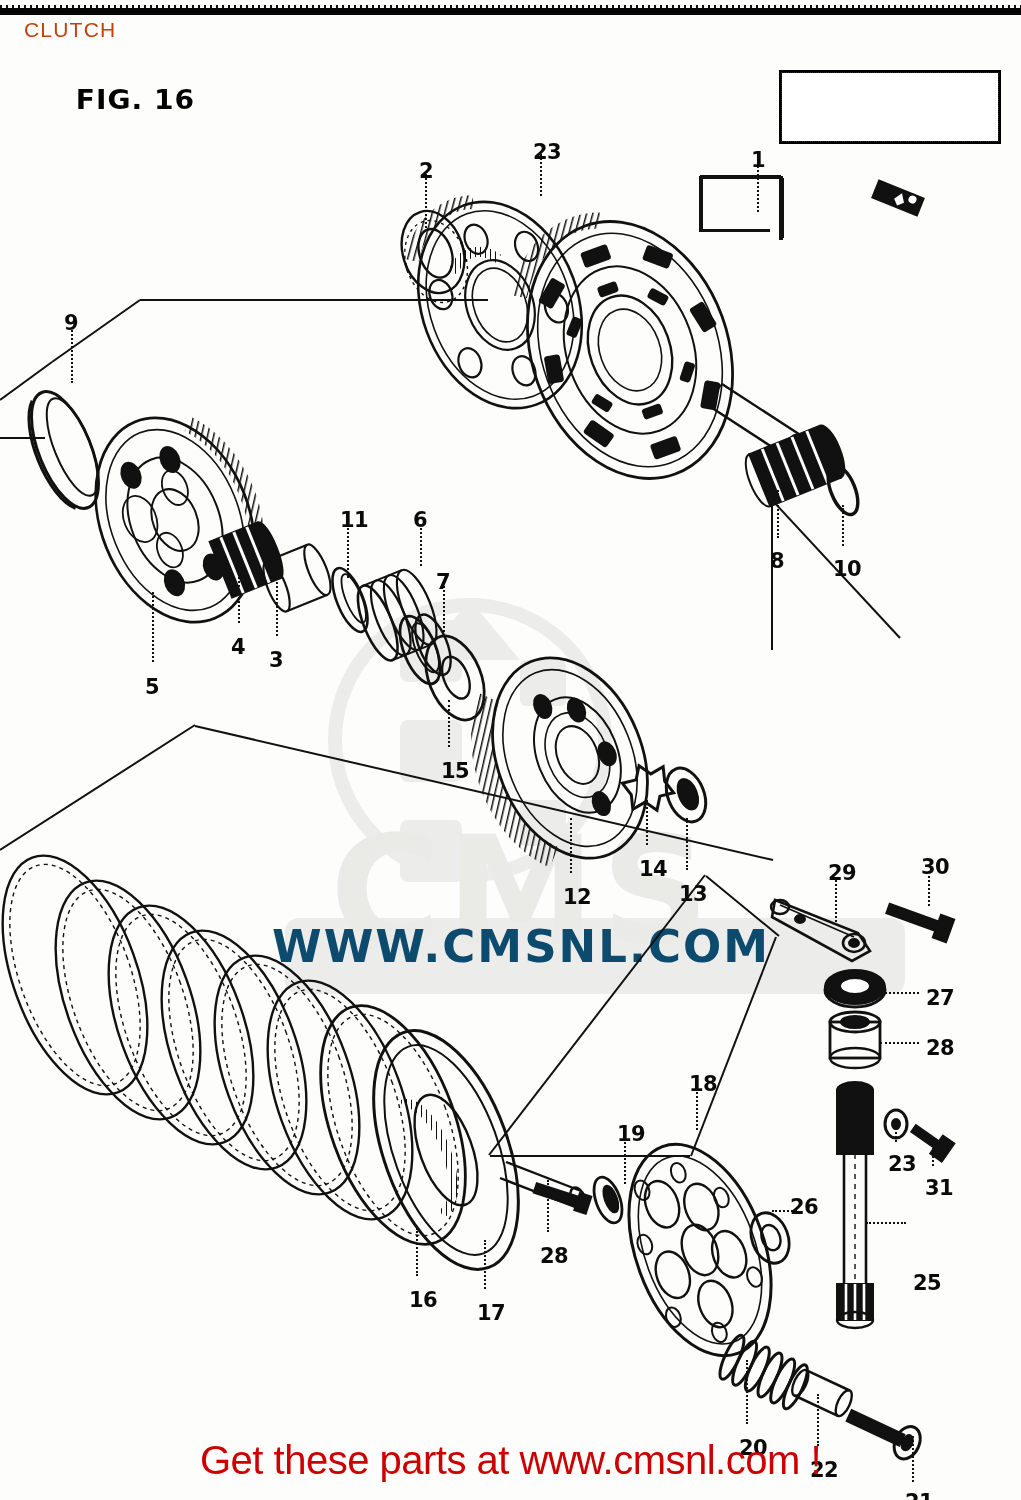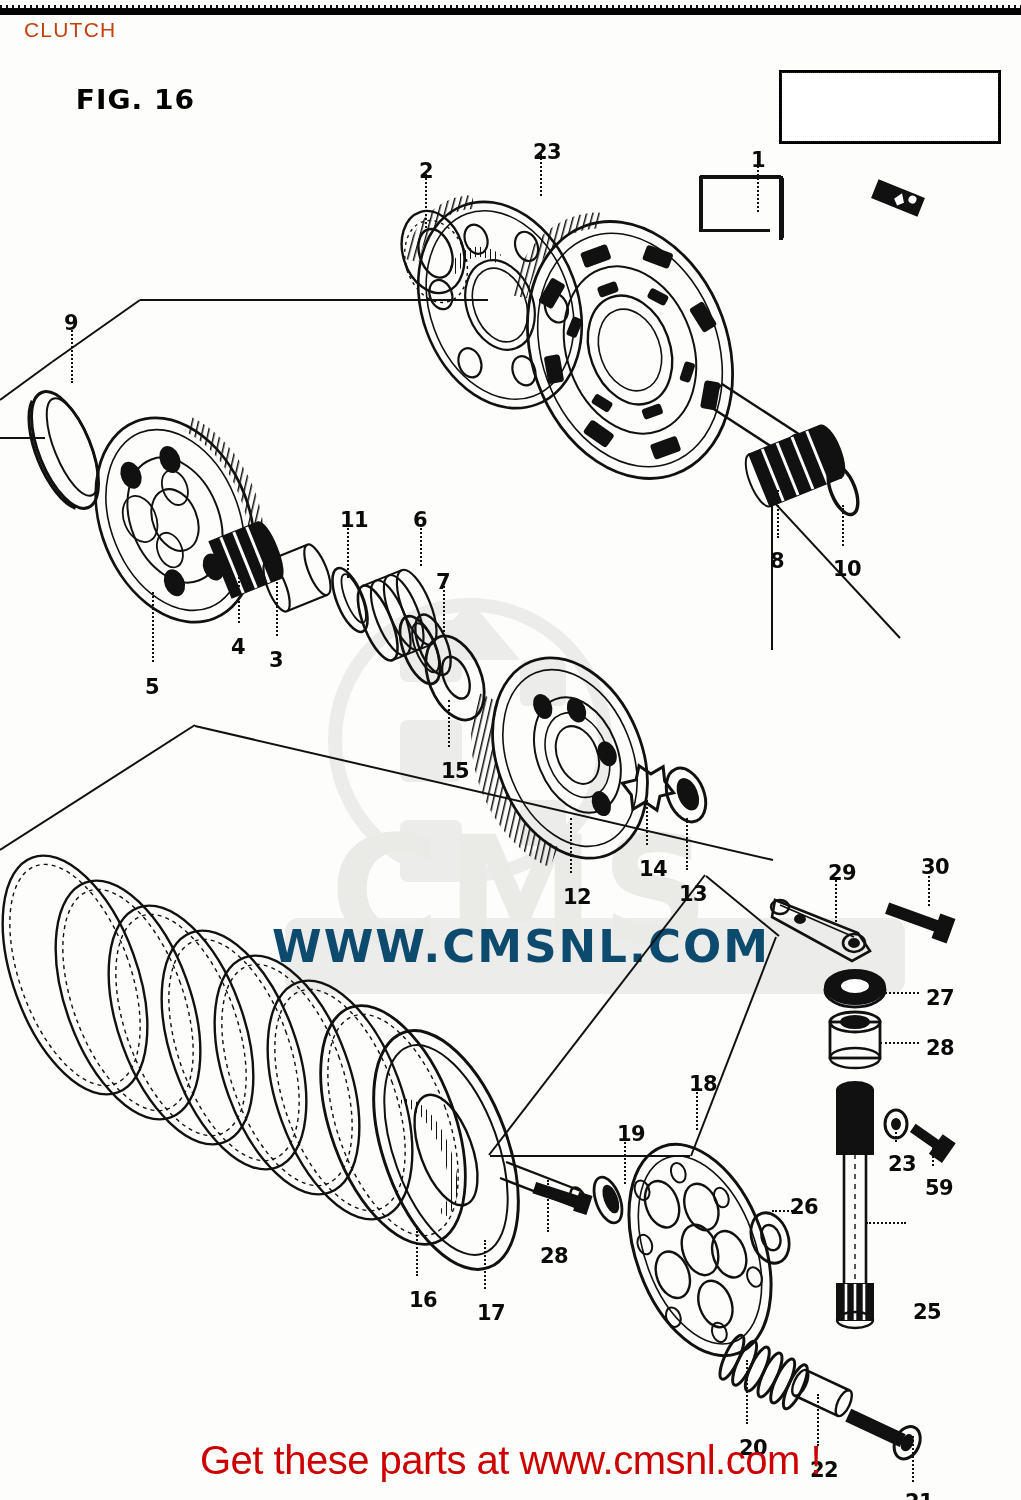--- a/index.html
+++ b/index.html
@@ -520,31 +520,31 @@
       <div class="lbl" style="left: 739px; top: 1436px;">20</div>
       <div class="lead" style="left: 912px; top: 1436px; width: 0px; height: 46px; border-left: 2px dotted rgb(17, 17, 17); background: transparent;"></div>
       <div class="lbl" style="left: 905px; top: 1490px;">21</div>
       <div class="lead" style="left: 817px; top: 1394px; width: 0px; height: 52px; border-left: 2px dotted rgb(17, 17, 17); background: transparent;"></div>
       <div class="lbl" style="left: 810px; top: 1458px;">22</div>
       <div class="lead" style="left: 540px; top: 154px; width: 0px; height: 42px; border-left: 2px dotted rgb(17, 17, 17); background: transparent;"></div>
       <div class="lbl" style="left: 533px; top: 140px;">23</div>
       <div class="lead" style="left: 547px; top: 1180px; width: 0px; height: 52px; border-left: 2px dotted rgb(17, 17, 17); background: transparent;"></div>
       <div class="lbl" style="left: 540px; top: 1244px;">28</div>
       <div class="lead" style="left: 866px; top: 1222px; height: 0px; width: 40px; border-top: 2px dotted rgb(17, 17, 17); background: transparent;"></div>
-      <div class="lbl" style="left: 913px; top: 1300px;">25</div>
+      <div class="lbl" style="left: 913px; top: 1271px;">25</div>
       <div class="lead" style="left: 772px; top: 1210px; height: 0px; width: 25px; border-top: 2px dotted rgb(17, 17, 17); background: transparent;"></div>
       <div class="lbl" style="left: 790px; top: 1195px;">26</div>
       <div class="lead" style="left: 880px; top: 992px; height: 0px; width: 39px; border-top: 2px dotted rgb(17, 17, 17); background: transparent;"></div>
       <div class="lbl" style="left: 926px; top: 986px;">27</div>
       <div class="lead" style="left: 880px; top: 1042px; height: 0px; width: 39px; border-top: 2px dotted rgb(17, 17, 17); background: transparent;"></div>
       <div class="lbl" style="left: 926px; top: 1036px;">28</div>
       <div class="lead" style="left: 835px; top: 877px; width: 0px; height: 45px; border-left: 2px dotted rgb(17, 17, 17); background: transparent;"></div>
       <div class="lbl" style="left: 828px; top: 861px; text-align: center;">29</div>
       <div class="lead" style="left: 928px; top: 871px; width: 0px; height: 35px; border-left: 2px dotted rgb(17, 17, 17); background: transparent;"></div>
       <div class="lbl" style="left: 921px; top: 855px;">30</div>
       <div class="lead" style="left: 932px; top: 1148px; width: 0px; height: 18px; border-left: 2px dotted rgb(17, 17, 17); background: transparent;"></div>
-      <div class="lbl" style="left: 925px; top: 1176px;">59</div>
+      <div class="lbl" style="left: 925px; top: 1176px;">31</div>
       <div class="lead" style="left: 895px; top: 1128px; width: 0px; height: 14px; border-left: 2px dotted rgb(17, 17, 17); background: transparent;"></div>
       <div class="lbl" style="left: 888px; top: 1152px;">23</div>
     </div>
 
   <div class="footer">Get these parts at www.cmsnl.com !</div>
 </div>
 
 </body></html>

